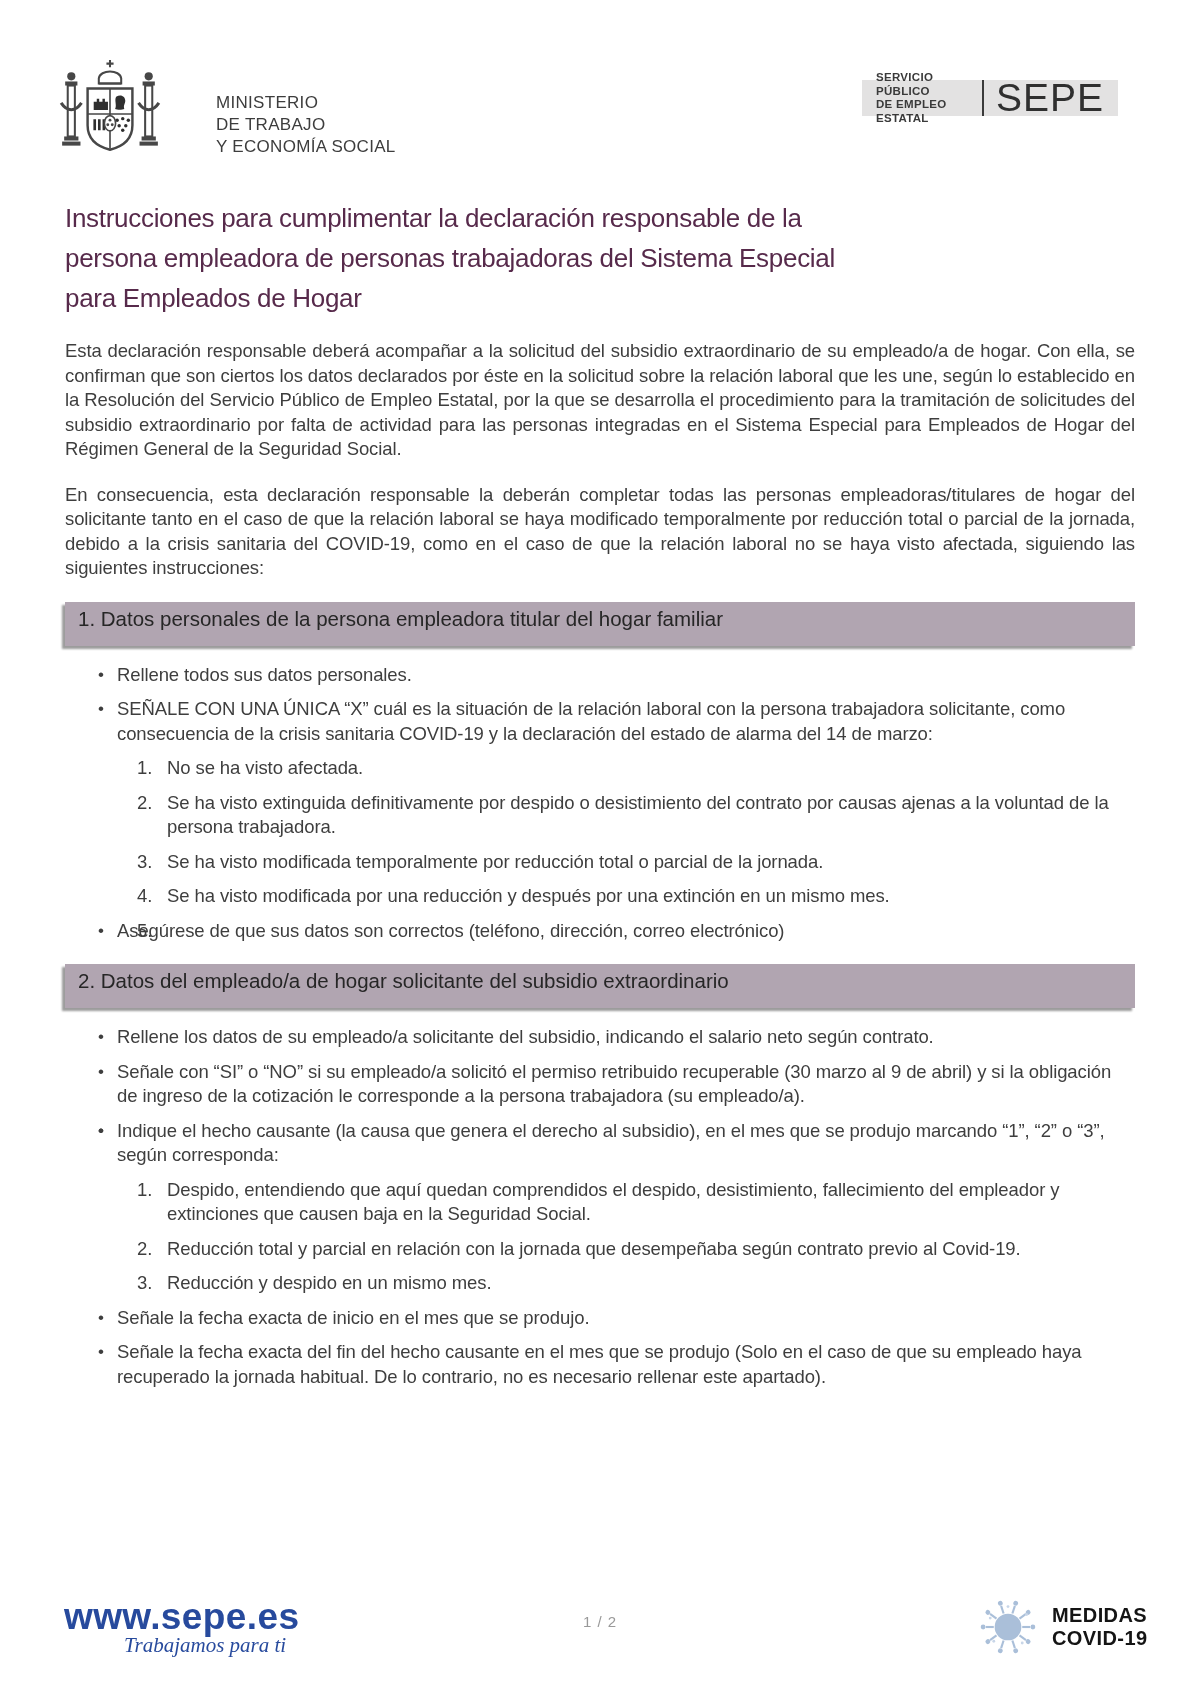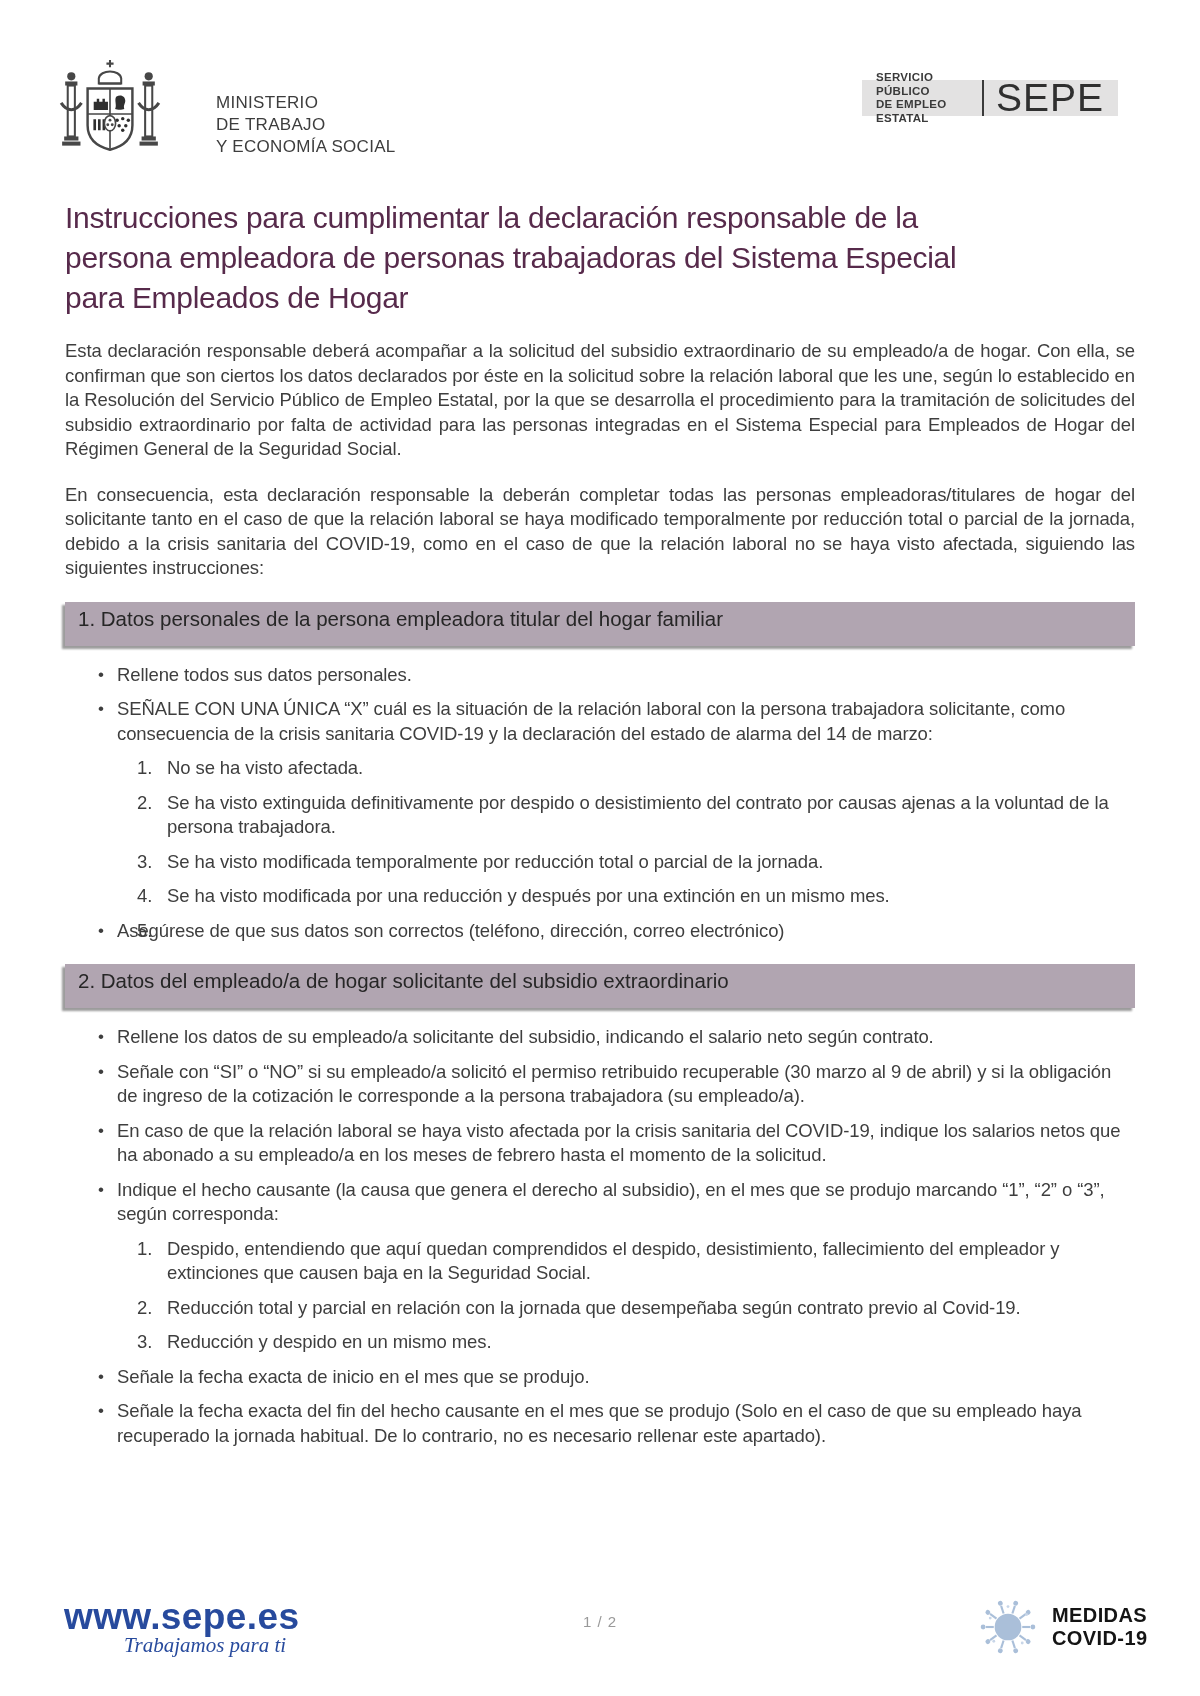--- a/index.html
+++ b/index.html
@@ -28,21 +28,21 @@
     position:absolute;left:862px;top:80px;width:256px;height:36px;
     background:#e3e2e2;display:flex;align-items:center;padding:0 14px;
   }
   .sepe-small{font-size:11.5px;line-height:13.5px;font-weight:bold;color:#3a3a3a;letter-spacing:.3px;}
   .sepe-divider{width:2px;height:36px;background:#3a3a3a;margin:0 12px 0 10px;}
   .sepe-acronym{font-size:39px;color:#2f2f2f;letter-spacing:1px;}
 
   
   main{position:absolute;left:65px;top:198px;width:1070px;}
   .doc-title{
-    font-size:30px;line-height:40px;font-weight:normal;margin:0;
+    font-size:26px;line-height:40px;font-weight:normal;margin:0;
     color:var(--title);letter-spacing:-.3px;
   }
   .para{
     font-size:18.5px;line-height:24.5px;text-align:justify;
     margin:21px 0 0 0;letter-spacing:-.1px;
   }
   .section-bar{
     margin-top:21px;height:44px;line-height:33px;
     background:var(--section-bar-bg);color:#262626;
     font-size:20.5px;padding-left:13px;
@@ -167,21 +167,21 @@
       <div class="li l2"><span class="mk">3.</span><span>Se ha visto modificada temporalmente por reducción total o parcial de la jornada.</span></div>
       <div class="li l2"><span class="mk">4.</span><span>Se ha visto modificada por una reducción y después por una extinción en un mismo mes.</span></div>
       <div class="li l2"><span class="mk">5.</span></div>
       <div class="li l1"><span class="mk">•</span><span>Asegúrese de que sus datos son correctos (teléfono, dirección, correo electrónico)</span></div>
     </div>
 
     <div class="section-bar">2. Datos del empleado/a de hogar solicitante del subsidio extraordinario</div>
     <div class="list">
       <div class="li l1"><span class="mk">•</span><span>Rellene los datos de su empleado/a solicitante del subsidio, indicando el salario neto según contrato.</span></div>
       <div class="li l1"><span class="mk">•</span><span>Señale con “SI” o “NO” si su empleado/a solicitó el permiso retribuido recuperable (30 marzo al 9 de abril) y si la obligación de ingreso de la cotización le corresponde a la persona trabajadora (su empleado/a).</span></div>
-      <div class="li l1"><span class="mk">•</span><span>En caso de que la relación laboral se haya visto afectada por la crisis sanitaria del COVID-19, indique los salarios netos que ha abonado a su empleado/a en los meses de febrero hasta el momento de la solicitud.</span></div>
+      <div class="li l1"><span class="mk">•</span></div>
       <div class="li l1"><span class="mk">•</span><span>Indique el hecho causante (la causa que genera el derecho al subsidio),  en el mes que se produjo marcando “1”, “2” o “3”, según corresponda:</span></div>
       <div class="li l2"><span class="mk">1.</span><span>Despido, entendiendo que aquí quedan comprendidos el despido, desistimiento, fallecimiento del empleador y extinciones que causen baja en la Seguridad Social.</span></div>
       <div class="li l2"><span class="mk">2.</span><span>Reducción total y parcial en relación con la jornada que desempeñaba según contrato previo al Covid-19.</span></div>
       <div class="li l2"><span class="mk">3.</span><span>Reducción y despido en un mismo mes.</span></div>
       <div class="li l1"><span class="mk">•</span><span>Señale la fecha exacta de inicio en el mes que se produjo.</span></div>
       <div class="li l1"><span class="mk">•</span><span>Señale la fecha exacta del fin del hecho causante en el mes que se produjo (Solo en el caso de que su empleado haya recuperado la jornada habitual. De lo contrario, no es necesario rellenar este apartado).</span></div>
     </div>
   </main>
 
   <div class="site">www.sepe.es</div>

